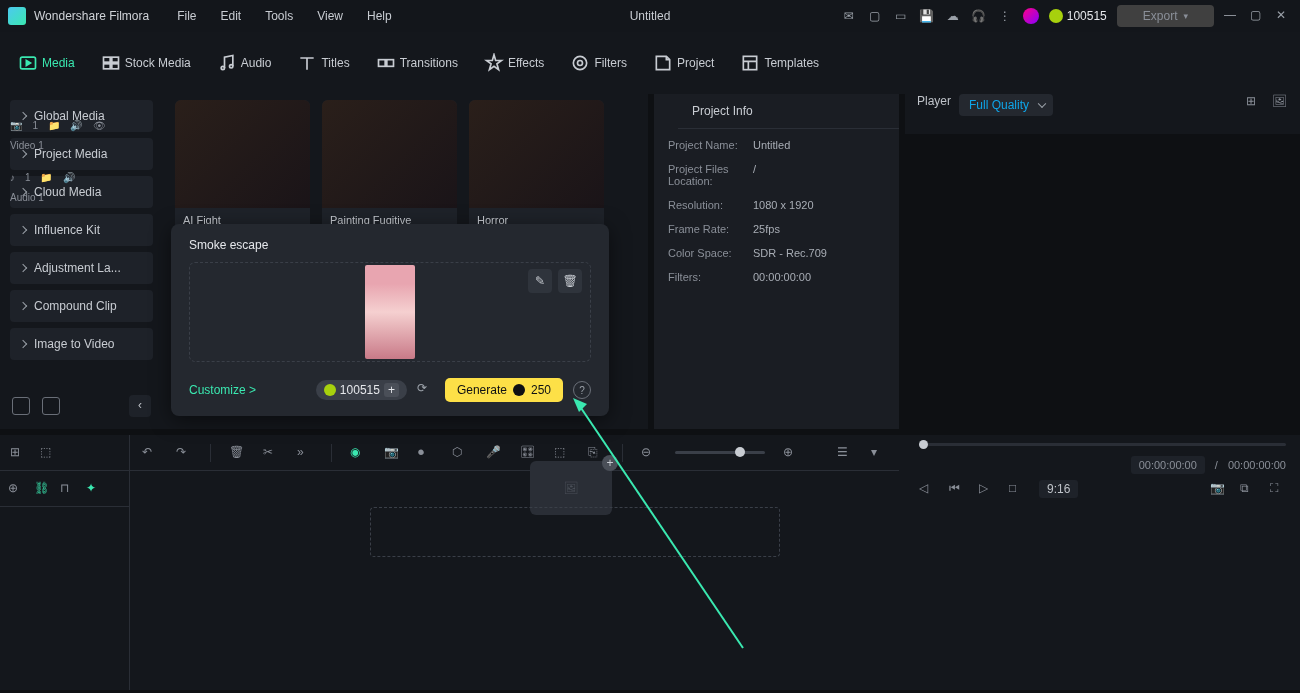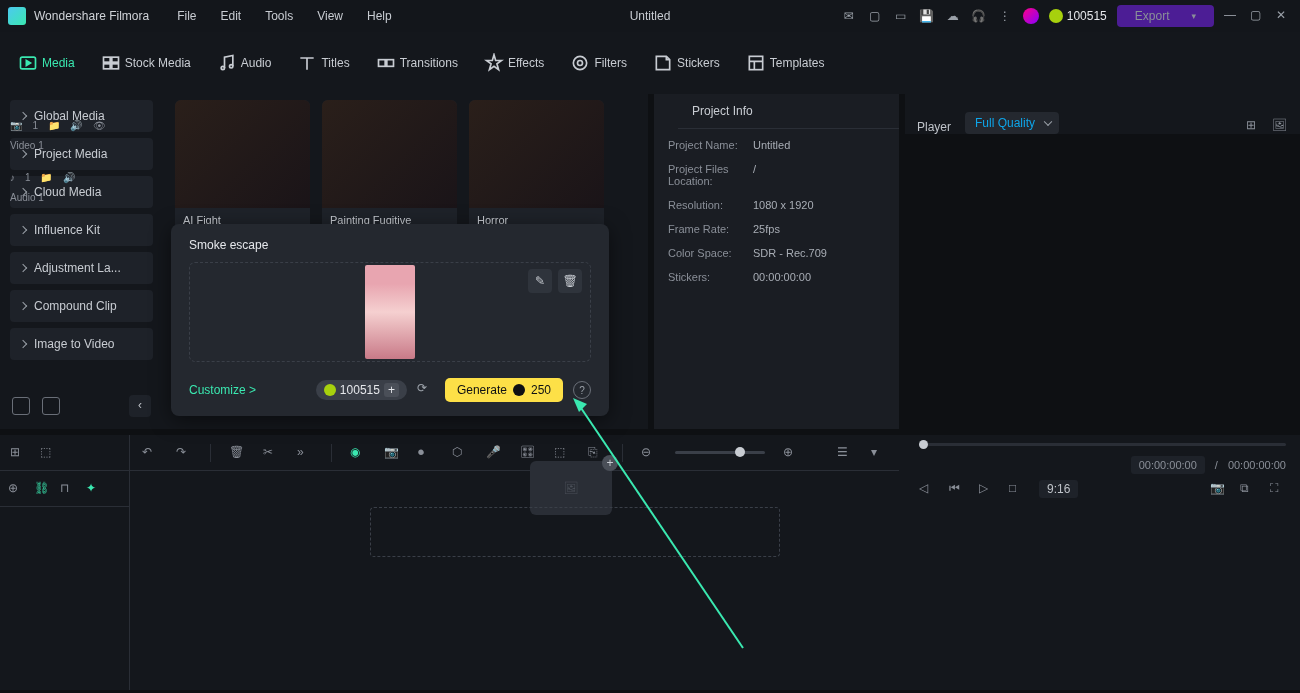--- a/index.html
+++ b/index.html
@@ -7,21 +7,21 @@
 .titlebar { height:32px; display:flex; align-items:center; background:#13161b; padding:0 8px; }
 .logo { width:18px; height:18px; background:linear-gradient(135deg,#4cc9f0,#3ae8b0); border-radius:3px; margin-right:8px; }
 .app-name { color:#d0d3d8; font-size:12px; margin-right:28px; }
 .menu { display:flex; gap:24px; }
 .menu span { color:#c8ccd2; cursor:pointer; }
 .doc-title { position:absolute; left:50%; transform:translateX(-50%); color:#c8ccd2; }
 .tbar-right { margin-left:auto; display:flex; align-items:center; gap:10px; }
 .tico { width:16px; height:16px; display:flex; align-items:center; justify-content:center; color:#9aa0a8; }
 .credits { display:flex; align-items:center; gap:4px; color:#e5e7eb; }
 .credits .dot { width:14px; height:14px; border-radius:50%; background:#a7d10d; }
-.export-btn { background:#4c1d95; color:#8a8f98; padding:4px 18px; border-radius:4px; display:flex; align-items:center; gap:22px; }
+.export-btn { background:#404040; color:#8a8f98; padding:4px 26px; border-radius:4px; display:flex; align-items:center; gap:6px; }
 .wico { width:16px; height:16px; color:#9aa0a8; cursor:pointer; }
 
 .tabs { height:62px; display:flex; align-items:center; padding:0 18px; gap:26px; background:#14171c; }
 .tab { display:flex; flex-direction:row; align-items:center; gap:4px; color:#c8ccd2; cursor:pointer; }
 .tab.active { color:#3ae8b0; }
 .tab .ico { width:20px; height:20px; }
 
 .main { display:flex; height:335px; }
 .sidebar { width:163px; background:#14171c; padding:6px 10px; display:flex; flex-direction:column; }
 .side-item { height:32px; background:#1e2229; border-radius:4px; display:flex; align-items:center; padding:0 10px; gap:8px; margin-bottom:6px; cursor:pointer; color:#c8ccd2; font-size:12px; white-space:nowrap; overflow:hidden; text-overflow:ellipsis; }
@@ -55,21 +55,21 @@
 .help { width:18px; height:18px; border:1px solid #6a6f78; border-radius:50%; display:flex; align-items:center; justify-content:center; color:#9aa0a8; font-size:10px; }
 
 .info-panel { width:245px; background:#1a1d23; margin-left:6px; }
 .info-head { padding:10px 14px; border-bottom:1px solid #2a2e36; color:#c8ccd2;margin-left:24px; }
 .info-body { padding:10px 14px; font-size:11px; }
 .info-row { display:flex; margin-bottom:12px; }
 .info-row .k { width:85px; color:#8a8f98; }
 .info-row .v { color:#a8adb5; }
 
 .preview-panel { width:395px; background:#14171c; margin-left:6px; display:flex; flex-direction:column; }
-.pv-head { height:40px; display:flex; align-items:flex-end; padding:0 12px; gap:14px; }
+.pv-head { height:40px; display:flex; align-items:flex-start; padding:0 12px; gap:8px; }
 .pv-head .sel { background:#24282f; padding:4px 24px 4px 10px; border-radius:4px; color:#0ea5e9; position:relative; }
 .pv-head .sel::after { content:''; position:absolute; right:8px; top:50%; width:5px; height:5px; border-right:1px solid #9aa0a8; border-bottom:1px solid #9aa0a8; transform:translateY(-70%) rotate(45deg); }
 .pv-right { margin-left:auto; display:flex; gap:10px; }
 .pv-body { flex:1; background:#0e1013; }
 
 .timeline { height:255px; background:#14171c; margin-top:6px; display:flex; }
 .tl-left { width:130px; border-right:1px solid #2a2e36; }
 .tl-tools { height:36px; display:flex; align-items:center; padding:0 10px; gap:14px; border-bottom:1px solid #2a2e36; }
 .tl-tools2 { height:36px; display:flex; align-items:center; padding:0 8px; gap:10px; border-bottom:1px solid #2a2e36; }
 .tlico { width:16px; height:16px; color:#8a8f98; }
@@ -184,21 +184,21 @@
         <circle cx="12" cy="12" r="8"></circle>
         <circle cx="12" cy="12" r="3"></circle>
       </svg>
       <span>Filters</span>
     </div>
   <div class="tab">
       <svg class="ico" viewBox="0 0 24 24" fill="none" stroke="currentColor" stroke-width="2">
         <path d="M4 4h12l4 4v12H4z"></path>
         <path d="M16 4v4h4"></path>
       </svg>
-      <span>Stickers</span>
+      <span>Project</span>
     </div>
   <div class="tab">
       <svg class="ico" viewBox="0 0 24 24" fill="none" stroke="currentColor" stroke-width="2">
         <rect x="4" y="4" width="16" height="16"></rect>
         <path d="M4 10h16M10 10v10"></path>
       </svg>
       <span>Templates</span>
     </div>
 </div>
 
@@ -313,21 +313,21 @@
         </div>
       <div class="info-row">
           <span class="k">Frame Rate:</span>
           <span class="v">25fps</span>
         </div>
       <div class="info-row">
           <span class="k">Color Space:</span>
           <span class="v">SDR - Rec.709</span>
         </div>
       <div class="info-row">
-          <span class="k">Stickers:</span>
+          <span class="k">Filters:</span>
           <span class="v">00:00:00:00</span>
         </div>
     </div>
   </div>
 
   <div class="preview-panel">
     <div class="pv-head">
       <span>Player</span>
       <div class="sel">Full Quality</div>
       <div class="pv-right">

